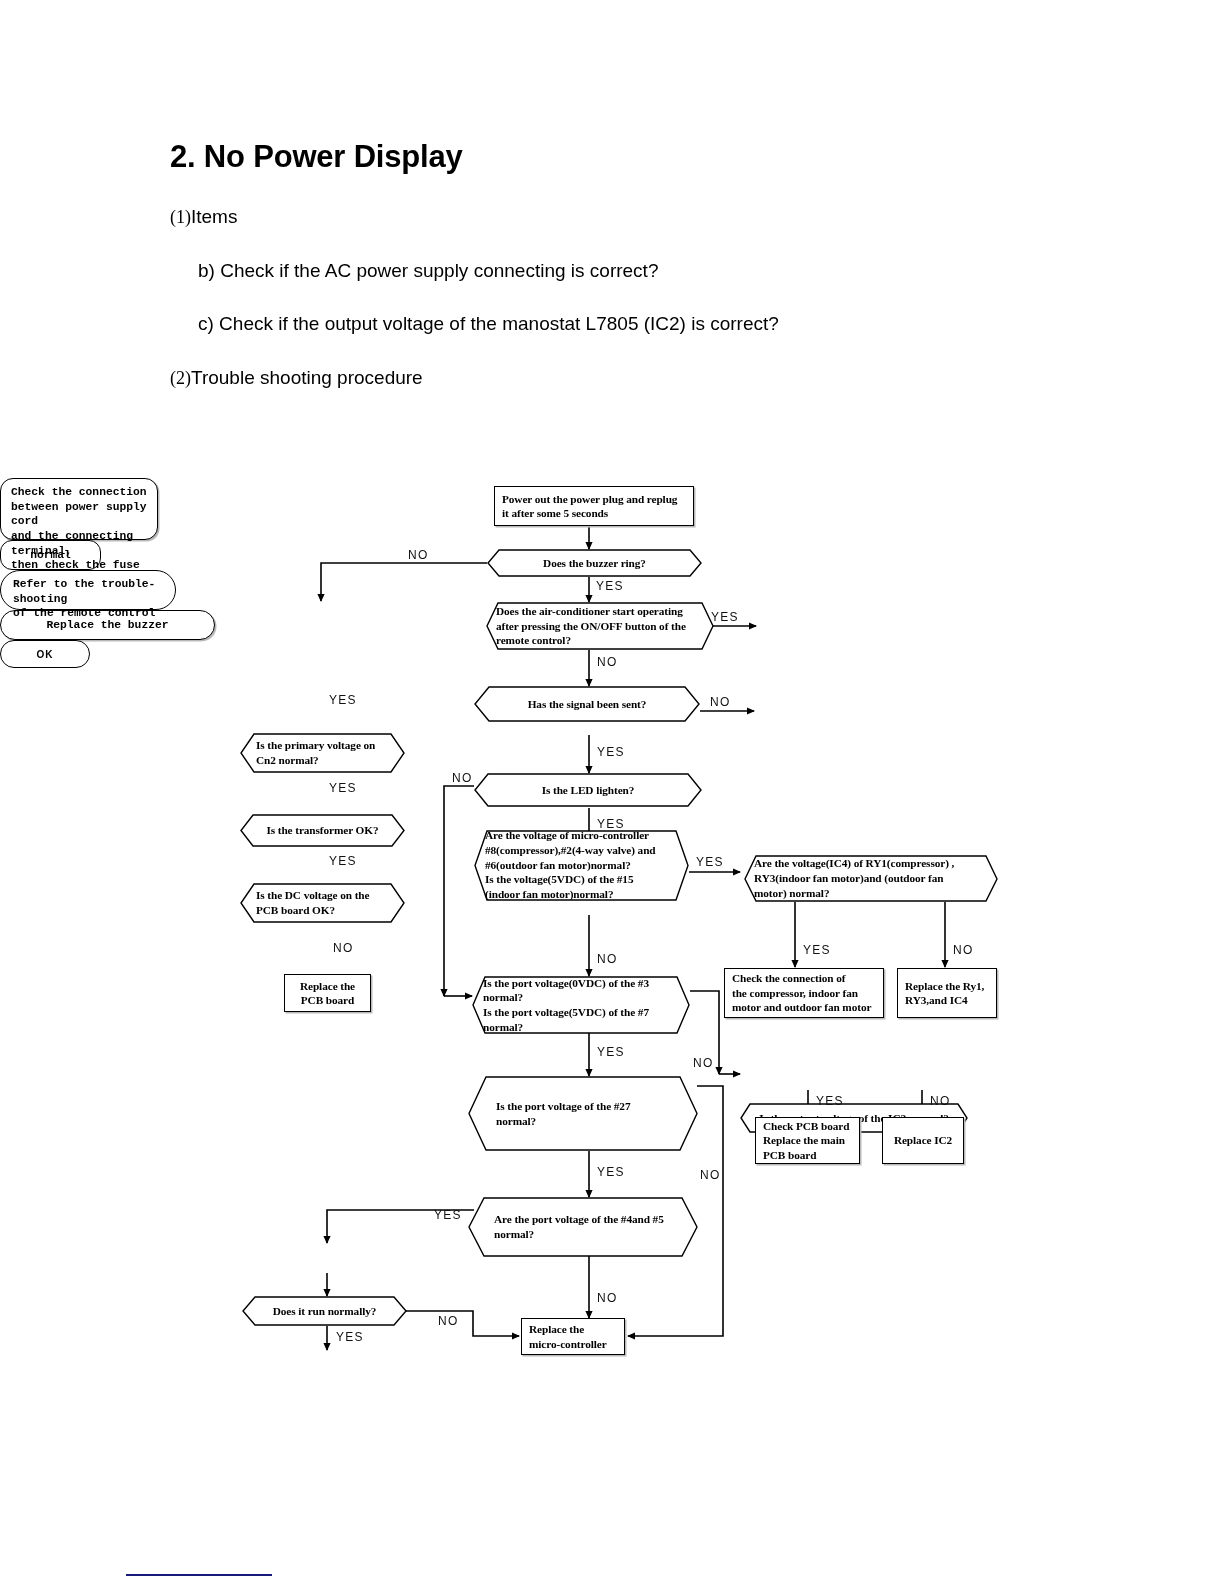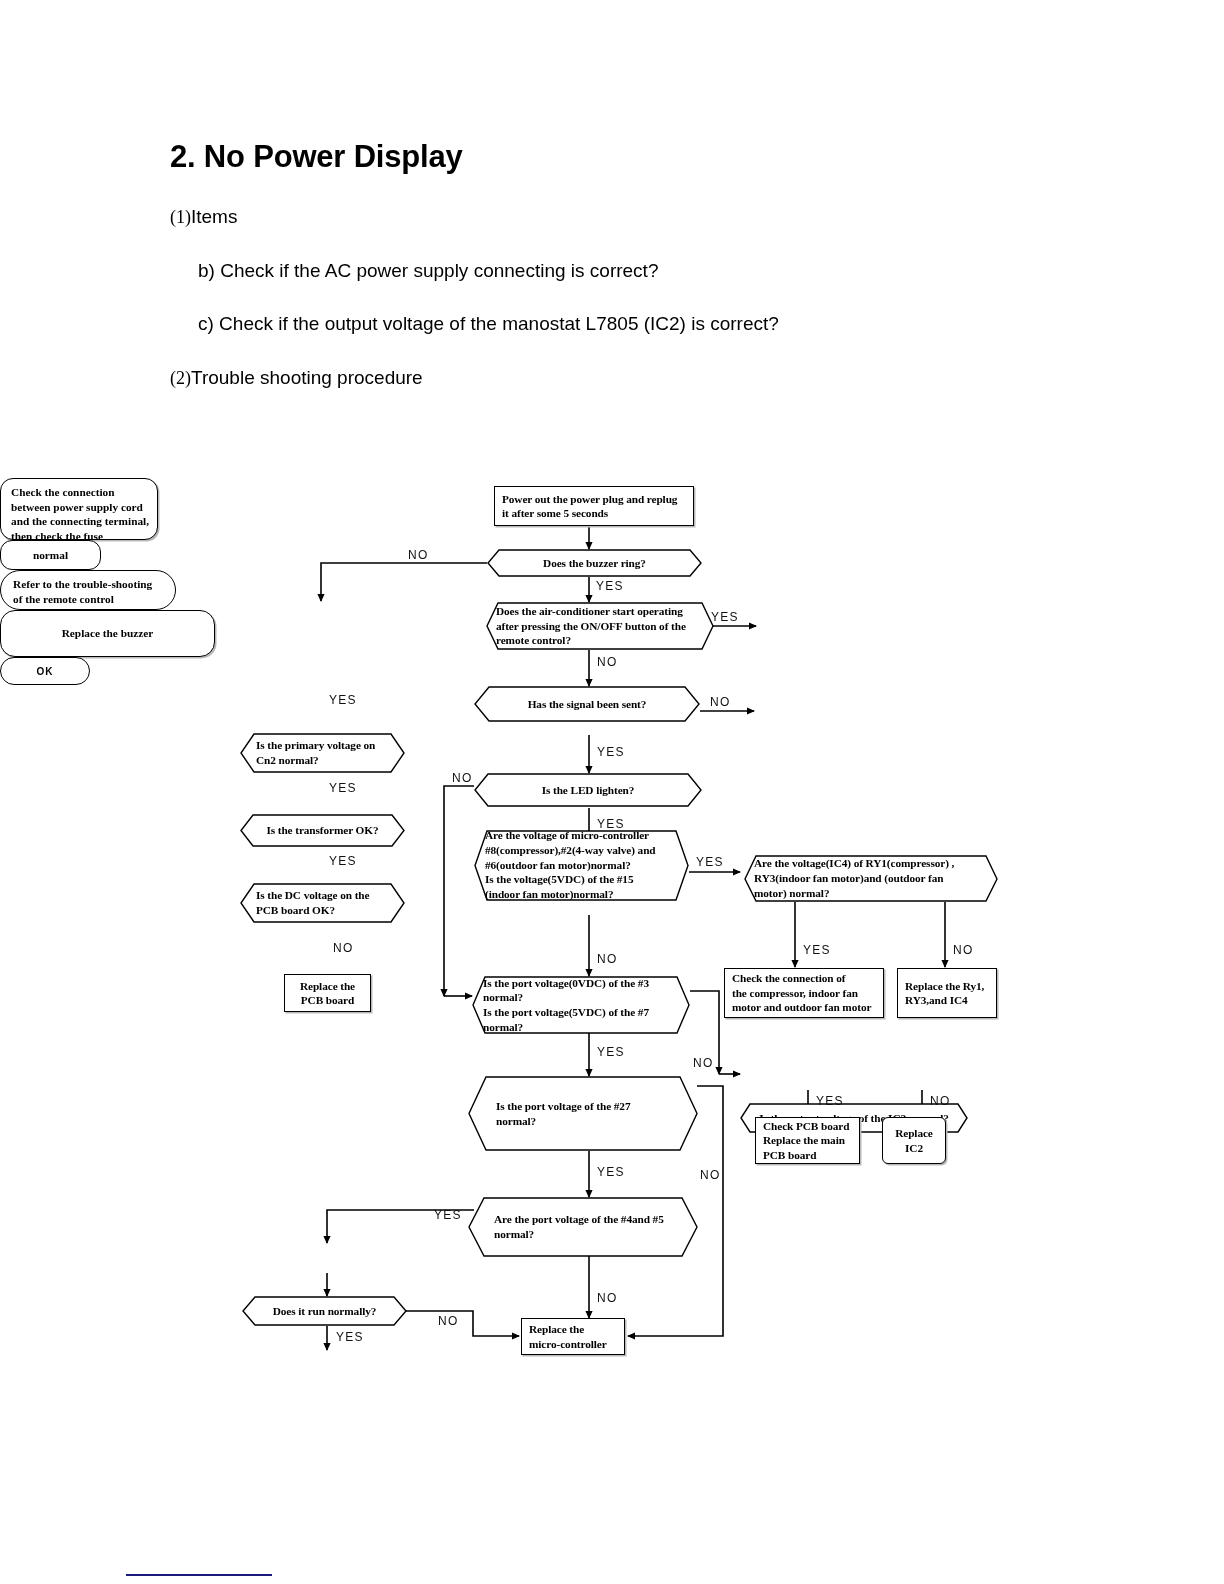--- a/index.html
+++ b/index.html
@@ -54,21 +54,21 @@
     font-family:"Liberation Serif",serif;font-weight:bold;
     font-size:11.3px;line-height:1.3;letter-spacing:-0.1px;
     padding:0 22px;box-sizing:border-box;
   }
   .hexwrap.center .hextxt{justify-content:center;text-align:center;}
 
   
   .round{
     border:1.4px solid #000;background:#fff;border-radius:26px;
     display:flex;align-items:center;justify-content:center;
-    font-family:Liberation Serif, serif;font-weight:bold;
+    font-family:Liberation Mono, monospace;font-weight:bold;
     font-size:11.3px;line-height:1.3;box-sizing:border-box;
     padding:0 10px;
   }
   .round.left{justify-content:flex-start;text-align:left;padding-left:14px;}
 
   
   .lbl{
     position:absolute;
     font-family:"Liberation Sans",sans-serif;
     font-size:12px;font-weight:normal;letter-spacing:1.3px;
@@ -323,21 +323,21 @@
     </div>
 
     <div class="node rect" style="left:755px;top:639px;width:105px;height:47px;">
       <div class="txt">
         <div>Check PCB board</div>
         <div>Replace the main</div>
         <div>PCB board</div>
       </div>
     </div>
 
-    <div class="node rect center" style="left:882px;top:639px;width:64px;height:47px;border-radius:6px;">
+    <div class="node rect center" style="left:882px;top:639px;width:82px;height:47px;">
       <div class="txt">Replace IC2</div>
     </div>
 
     <div class="hexwrap" style="left:468px;top:598px;width:230px;height:75px;">
       <svg class="hexsvg" width="230" height="75">
         <polygon points="18,1 212,1 229,37.5 212,74 18,74 1,37.5" fill="#fff" stroke="#000" stroke-width="1.4"></polygon>
       </svg>
       <div class="hextxt" style="padding:0 28px;">
         <div>
           <div>Is the port voltage of the #27</div>
@@ -351,21 +351,21 @@
         <polygon points="16,1 214,1 229,30 214,59 16,59 1,30" fill="#fff" stroke="#000" stroke-width="1.4"></polygon>
       </svg>
       <div class="hextxt" style="padding:0 26px;">
         <div>
           <div>Are the port voltage of the #4and #5</div>
           <div>normal?</div>
         </div>
       </div>
     </div>
 
-    <div class="round" style="left:219px;top:765px;width:215px;height:47px;border-radius:15px;
+    <div class="round" style="left:219px;top:765px;width:215px;height:30px;border-radius:15px;
                 box-shadow:1.5px 1.5px 0 #b9b9b9;">
         <span>Replace the buzzer</span>
       </div>
 
     <div class="hexwrap center" style="left:242px;top:818px;width:165px;height:30px;">
       <svg class="hexsvg" width="165" height="30">
         <polygon points="13,1 152,1 164,15 152,29 13,29 1,15" fill="#fff" stroke="#000" stroke-width="1.4"></polygon>
       </svg>
       <div class="hextxt">Does it run normally?</div>
     </div>

